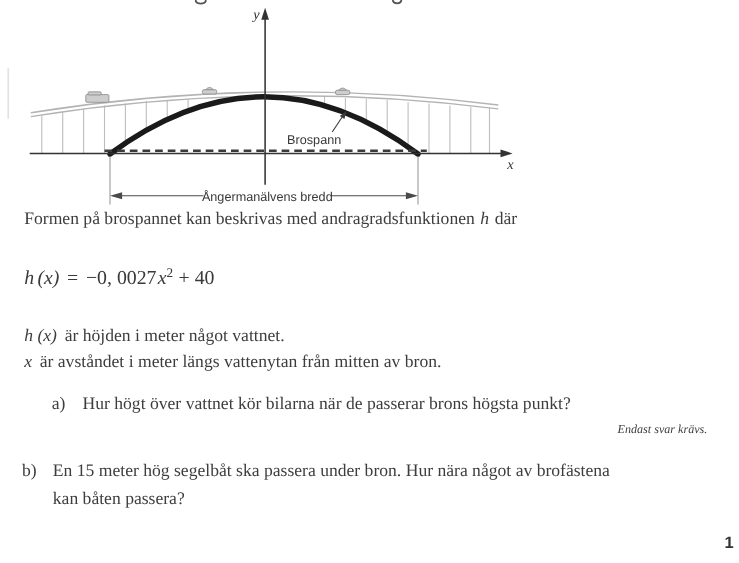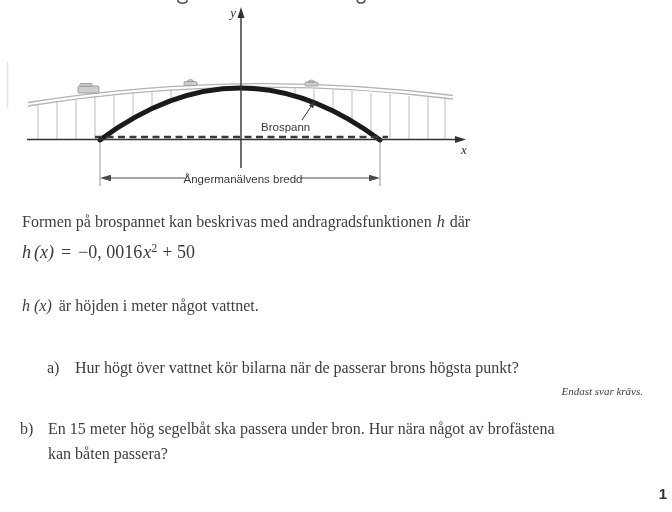--- a/index.html
+++ b/index.html
@@ -104,30 +104,33 @@
       <line x1="100" y1="142" x2="100" y2="186" stroke="#9a9a9a" stroke-width="1"></line>
       <line x1="380" y1="142" x2="380" y2="186" stroke="#9a9a9a" stroke-width="1"></line>
       <line x1="103" y1="178" x2="185" y2="178" stroke="#4a4a4a" stroke-width="1"></line>
       <line x1="301" y1="178" x2="377" y2="178" stroke="#4a4a4a" stroke-width="1"></line>
       <polygon points="100,178 111,174.8 111,181.2" fill="#4a4a4a"></polygon>
       <polygon points="380,178 369,174.8 369,181.2" fill="#4a4a4a"></polygon>
     </g>
     <text class="dg-label" x="243" y="183" text-anchor="middle">Ångermanälvens bredd</text>
   </svg>
 
-  <div class="t-line" style="left:22px; top:213px;">
+  <div class="t-line" style="left:22px; top:191px;">
     <span>Formen på brospannet kan beskrivas med andragradsfunktionen</span><span class="sym-mid">h</span><span>där</span>
   </div>
 
   <div class="formula">
-    <span class="fn">h</span><span class="arg">(x)</span><span class="eq">=</span><span>−0, 0016</span><span class="vr">x</span><sup>2</sup><span class="tail">+ 50</span>
+    <span class="fn">h</span><span class="arg">(x)</span><span class="eq">=</span><span>−0, 0027</span><span class="vr">x</span><sup>2</sup><span class="tail">+ 40</span>
   </div>
 
   <div class="t-line" style="left:22px; top:297px;">
     <span class="it gap-r">h (x)</span><span>är höjden i meter något vattnet.</span>
+  </div>
+  <div class="t-line" style="left:22px; top:321px;">
+    <span class="it gap-r">x</span><span>är avståndet i meter längs vattenytan från mitten av bron.</span>
   </div>
 
   <div class="t-line" style="left:20px; top:359px;margin-left:27px;">
     <span class="part-label">a)</span><span>Hur högt över vattnet kör bilarna när de passerar brons högsta punkt?</span>
   </div>
   <div class="note">Endast svar krävs.</div>
 
   <div class="t-line" style="left:20px; top:420px;">
     <span class="part-label">b)</span><span>En 15 meter hög segelbåt ska passera under bron. Hur nära något av brofästena</span>
   </div>

